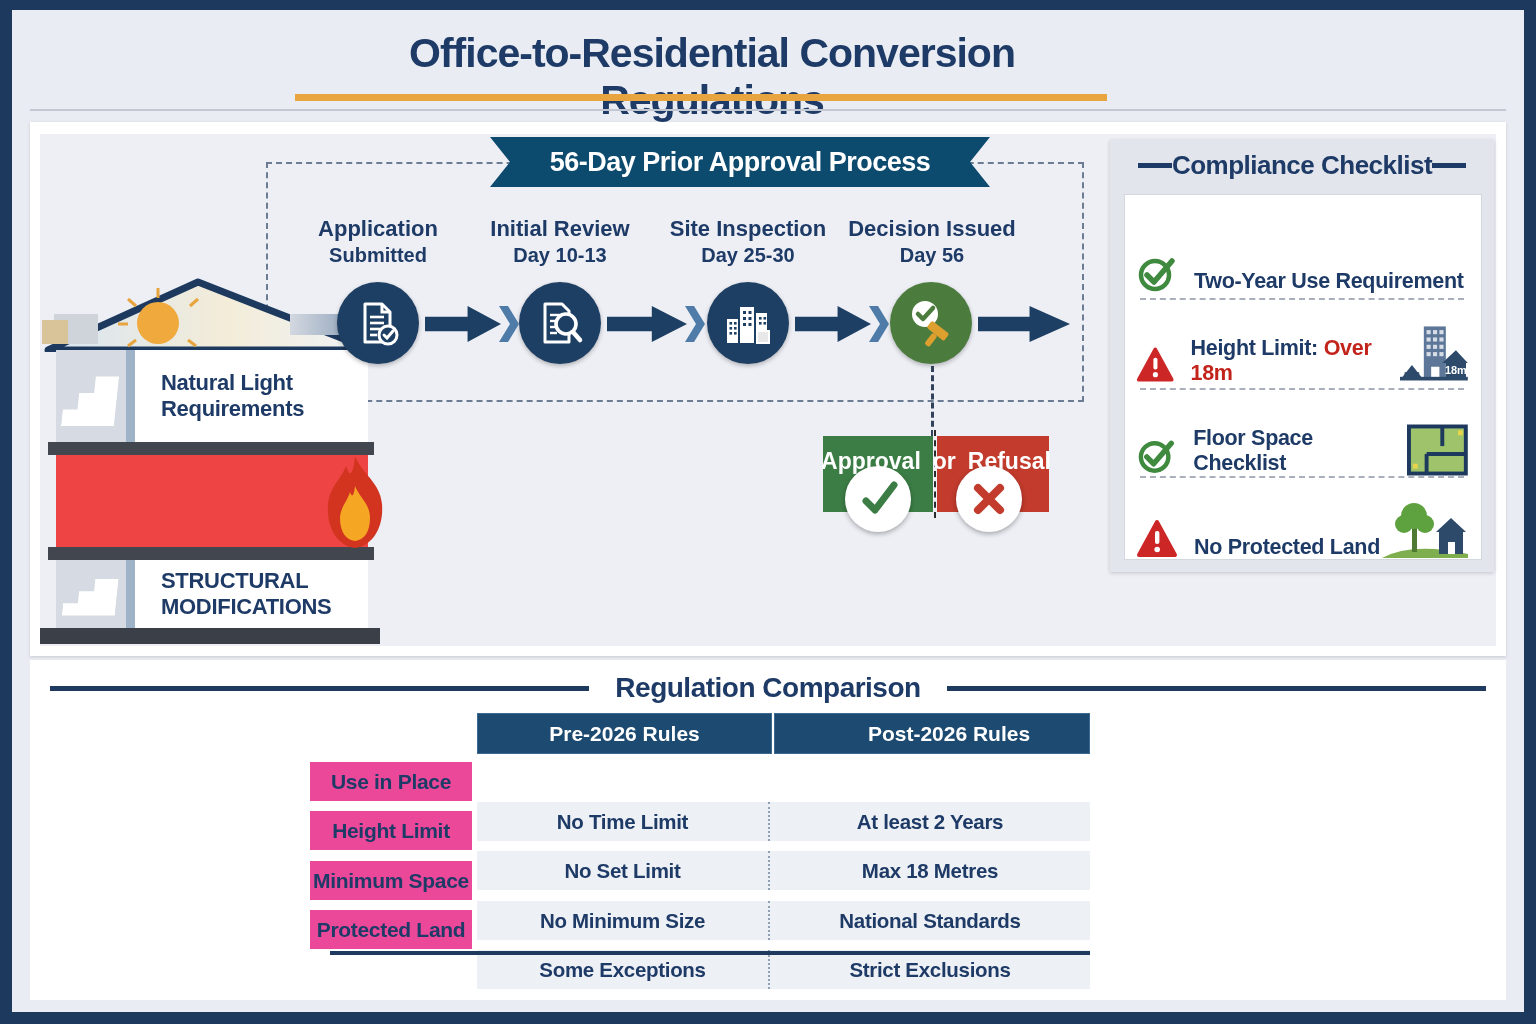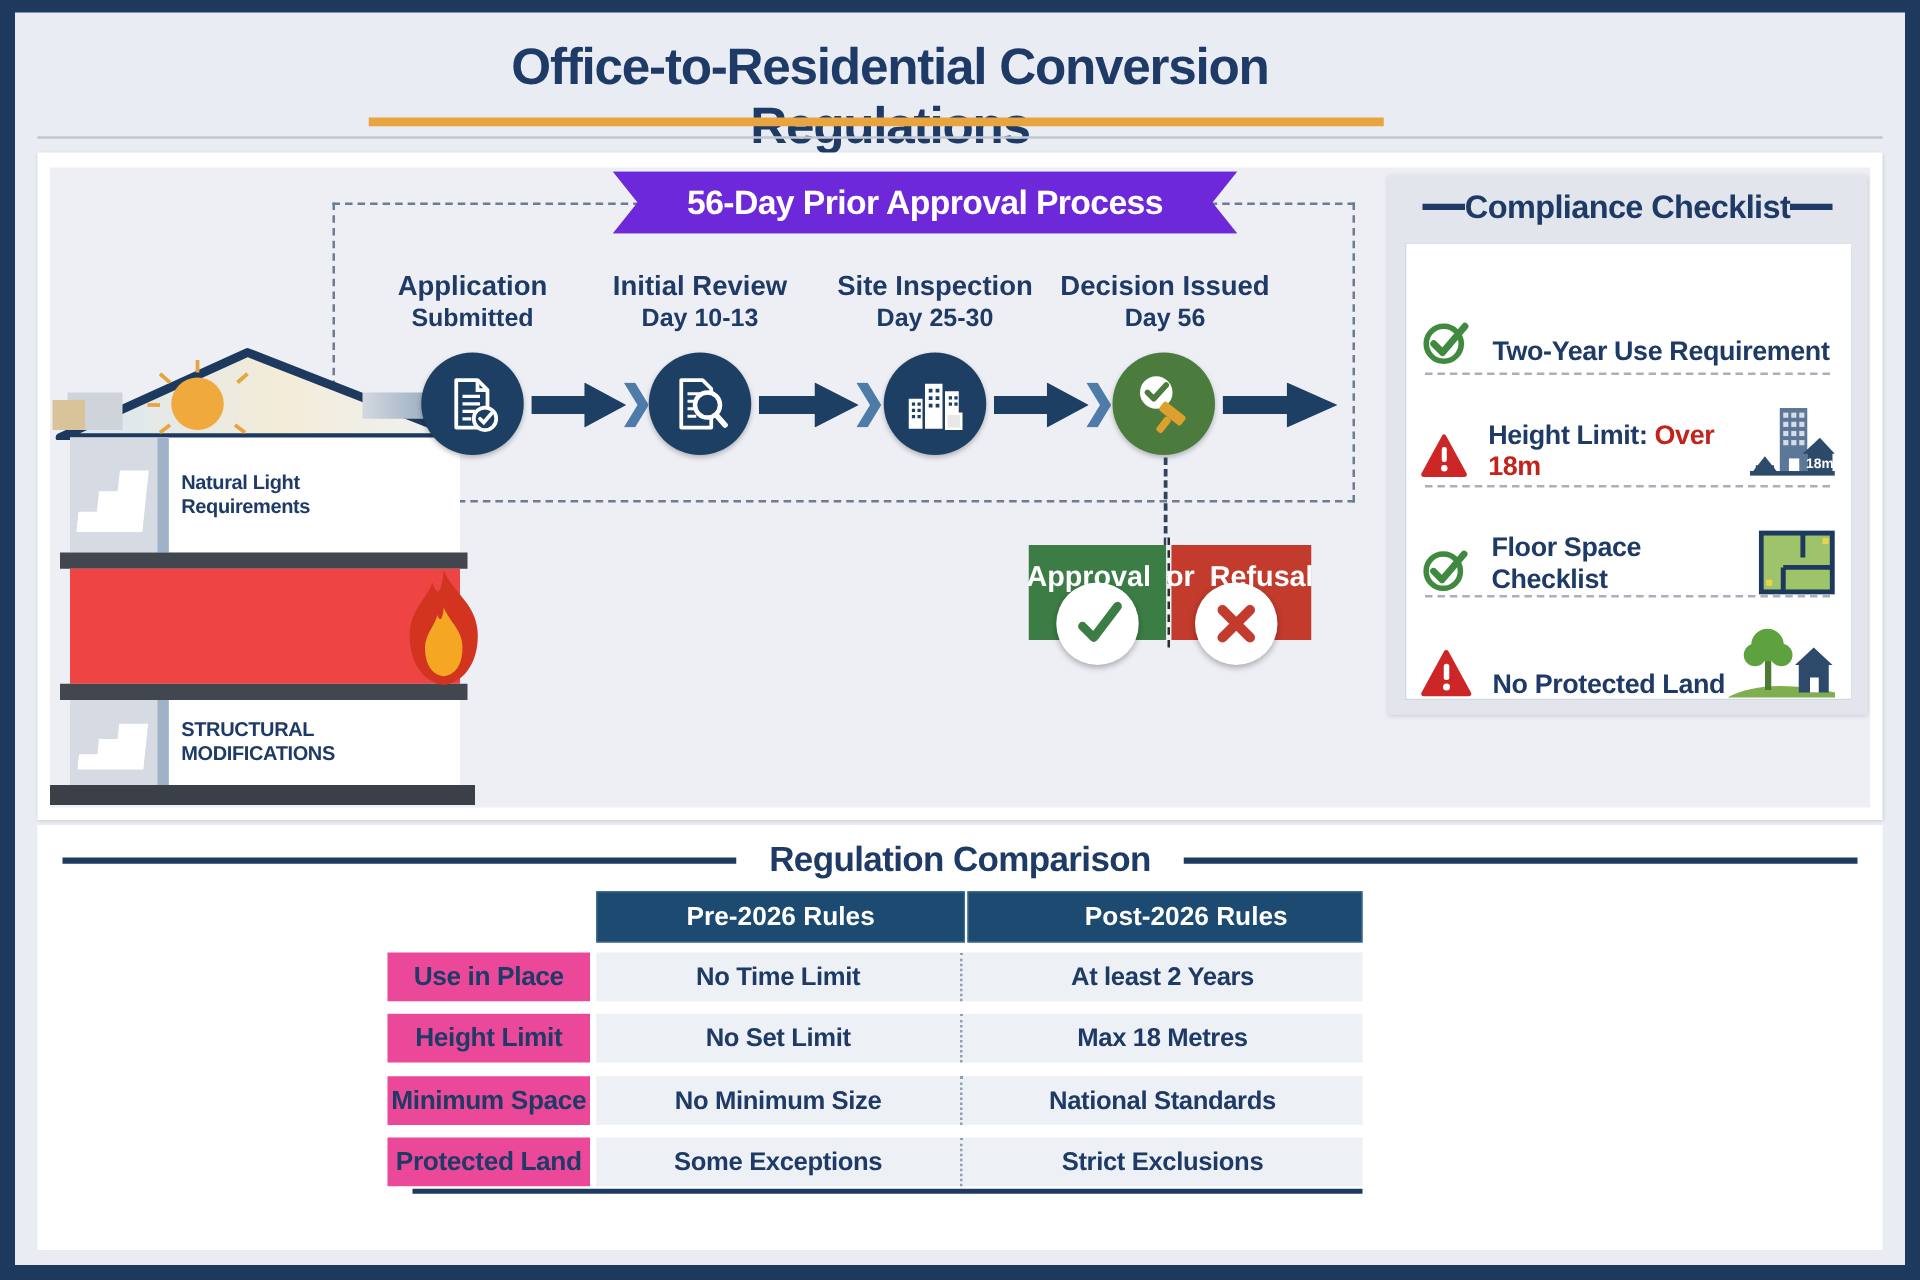--- a/index.html
+++ b/index.html
@@ -15,21 +15,21 @@
   #header-rule{left:18px;top:99px;width:1476px;height:2px;background:#c2c7d1;}
 
   
   #main-panel{left:18px;top:112px;width:1476px;height:534px;background:#ffffff;box-shadow:0 1px 3px rgba(0,0,0,.15);}
   #main-panel-bg{left:28px;top:124px;width:1456px;height:512px;background:#edeff5;}
 
   
   #process-dashed{left:254px;top:152px;width:814px;height:236px;border:2px dashed #6b7c93;}
 
   
-  #process-banner{left:478px;top:127px;width:500px;height:50px;background:#6d28d9;color:#fff;
+  #process-banner{left:478px;top:127px;width:500px;height:50px;background:#0c4a6e;color:#fff;
      display:flex;align-items:center;justify-content:center;font-size:27px;font-weight:bold;
      clip-path:polygon(0% 0%,100% 0%,96% 50%,100% 100%,0% 100%,4% 50%);letter-spacing:-.5px;}
 
   .step-label{top:205px;width:200px;text-align:center;color:#1e3a66;font-weight:bold;line-height:1.25;}
   .step-label .t1{font-size:22px;}
   .step-label .t2{font-size:20px;}
   .step-circle{top:272px;width:82px;height:82px;border-radius:50%;background:#1e3f64;
      display:flex;align-items:center;justify-content:center;box-shadow:0 2px 4px rgba(0,0,0,.25);}
   .step-circle.green{background:#4b7c3d;}
   .flow-arrow{top:296px;height:36px;background:#1e3f64;
@@ -48,21 +48,21 @@
   #outcome-crack{left:921px;top:420px;width:4px;height:88px;background:#eef0f5;z-index:4;}
   #outcome-crack:after{content:"";position:absolute;left:1px;top:0;height:100%;border-left:2px dashed #2c2c2c;}
 
   
   .slab{background:#42474f;}
   .floor-row{display:flex;}
   .stair-cell{width:70px;background:#d6dae2;border-right:9px solid #9fb3c8;position:relative;overflow:hidden;}
   .stair-shape{position:absolute;left:12%;top:18%;width:76%;height:64%;background:#fff;
       clip-path:polygon(0% 100%,0% 72%,28% 72%,28% 44%,56% 44%,56% 16%,100% 16%,100% 100%);transform:skewX(-6deg);}
   .floor-content{flex:1;display:flex;align-items:center;position:relative;}
-  .floor-label{color:#1e3a66;font-weight:bold;font-size:16px;line-height:1.2;padding-left:10px;letter-spacing:-.3px;}
+  .floor-label{color:#1e3a66;font-weight:bold;font-size:22px;line-height:1.2;padding-left:26px;letter-spacing:-.3px;}
   #fire-arrow{position:absolute;left:10px;top:14px;width:208px;height:62px;background:#c13326;
       clip-path:polygon(0 0,80% 0,100% 50%,80% 100%,0 100%);display:flex;flex-direction:column;
       align-items:center;justify-content:center;color:#fff;font-weight:bold;font-size:23px;line-height:1.15;
       padding-right:18px;box-sizing:border-box;letter-spacing:-.3px;}
 
   
   #checklist-panel{left:1098px;top:130px;width:384px;height:432px;background:#e2e5eb;box-shadow:0 1px 4px rgba(0,0,0,.18);}
   #checklist-header{left:1098px;top:140px;width:384px;display:flex;align-items:center;justify-content:center;
       color:#1e3a66;font-size:26px;font-weight:bold;letter-spacing:-.5px;}
   .hdr-dash{width:34px;height:5px;background:#1e3a66;}
@@ -75,21 +75,21 @@
 
   
   #bottom-panel{left:18px;top:650px;width:1476px;height:340px;background:#ffffff;}
   #comparison-title-row{left:38px;top:662px;width:1436px;display:flex;align-items:center;}
   .cmp-line{flex:1;height:5px;background:#1e3a5f;}
   #comparison-title{margin:0 26px;color:#1e3a66;font-size:28px;font-weight:bold;letter-spacing:-.5px;text-align:center;}
   .tbl-hdr{top:703px;height:41px;background:#1c4a70;color:#fff;display:flex;align-items:center;
       justify-content:center;font-size:21px;font-weight:bold;border:1px solid #3c6a90;box-sizing:border-box;}
   .tbl-label{left:298px;width:162px;height:39px;background:#ec4899;color:#1e3a66;display:flex;align-items:center;
       justify-content:center;font-size:21px;font-weight:bold;letter-spacing:-.3px;}
-  .tbl-band{left:465px;width:613px;height:39px;background:#edf0f5;display:flex;}
+  .tbl-band{left:465px;width:613px;height:39px;background:#edf0f5;display:flex;margin-top:40px;}
   .tbl-cell{display:flex;align-items:center;justify-content:center;color:#1e3a66;font-size:20.5px;font-weight:bold;letter-spacing:-.3px;}
   .tbl-cell.pre{width:293px;border-right:2px dotted #8fa0b5;box-sizing:border-box;}
   .tbl-cell.post{flex:1;}
   #tbl-bottom-line{left:318px;top:941px;width:760px;height:4px;background:#1e3a5f;}
 </style>
 </head>
 <body>
 
 <div id="page">
   <div id="inner" class="abs">

